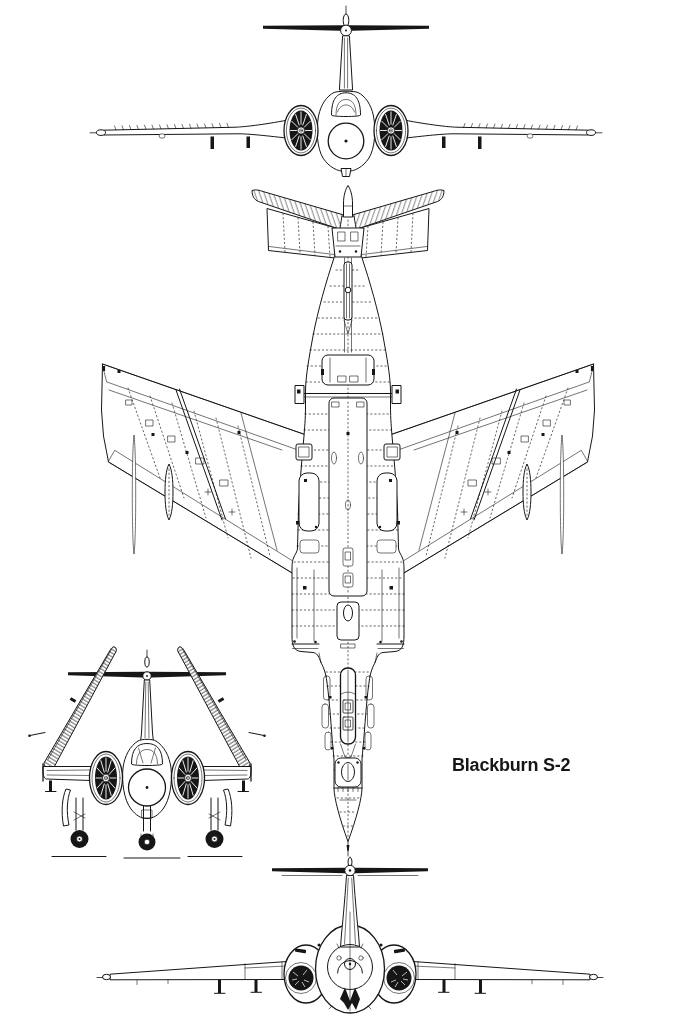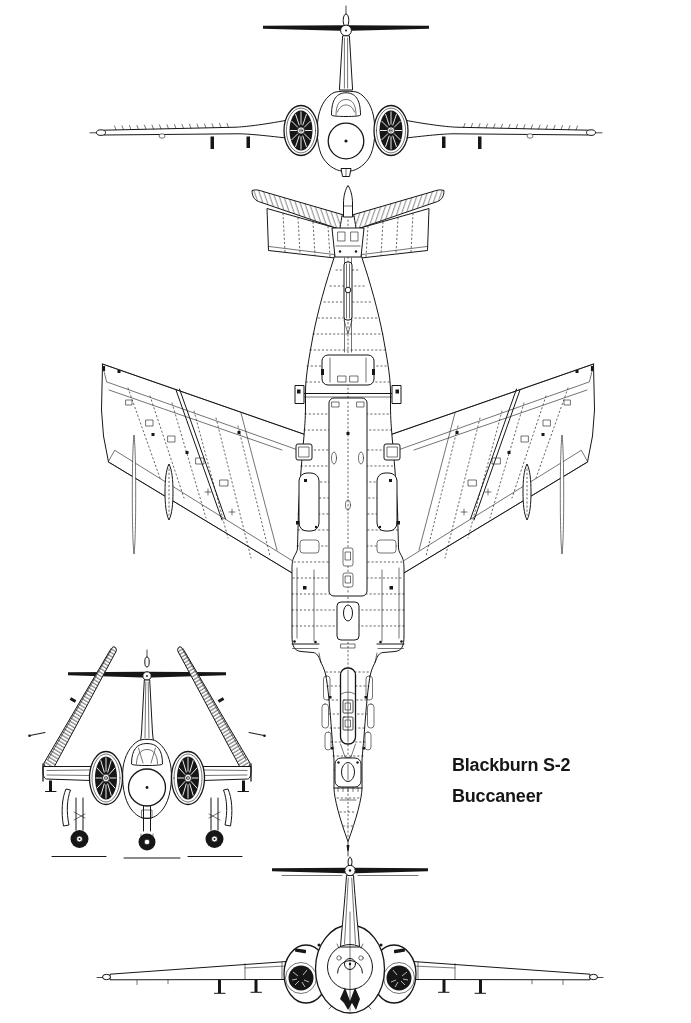--- a/index.html
+++ b/index.html
@@ -296,15 +296,14 @@
   </g>
   <path class="blk" d="M340,999 L345,987.5 L350,1001 L355,987.5 L360,999 L356,1010 L352,1003 L348,1010 L344,1003 Z"></path>
   <path class="ln th" d="M332,1006l-3,3 M368,1006l3,3"></path>
   <circle cx="319" cy="945" r="1.5" class="blk"></circle>
         <circle cx="381" cy="945" r="1.5" class="blk"></circle>
 </g>
 </svg>
 
 <div class="caption">
   <div>Blackburn S-2</div>
-  <div>Buccaneer</div>
 </div>
 </div>
 
 </body></html>

